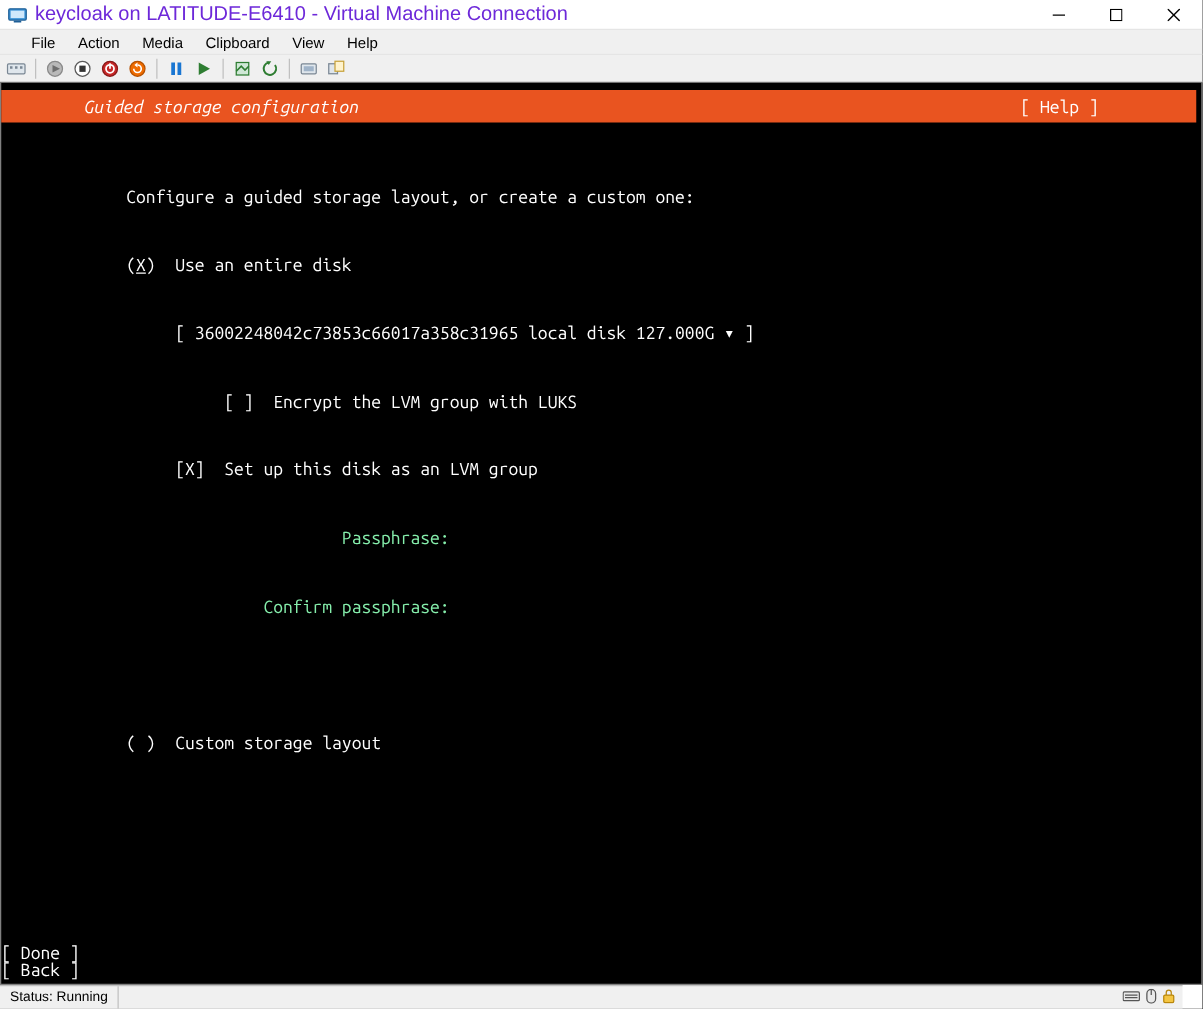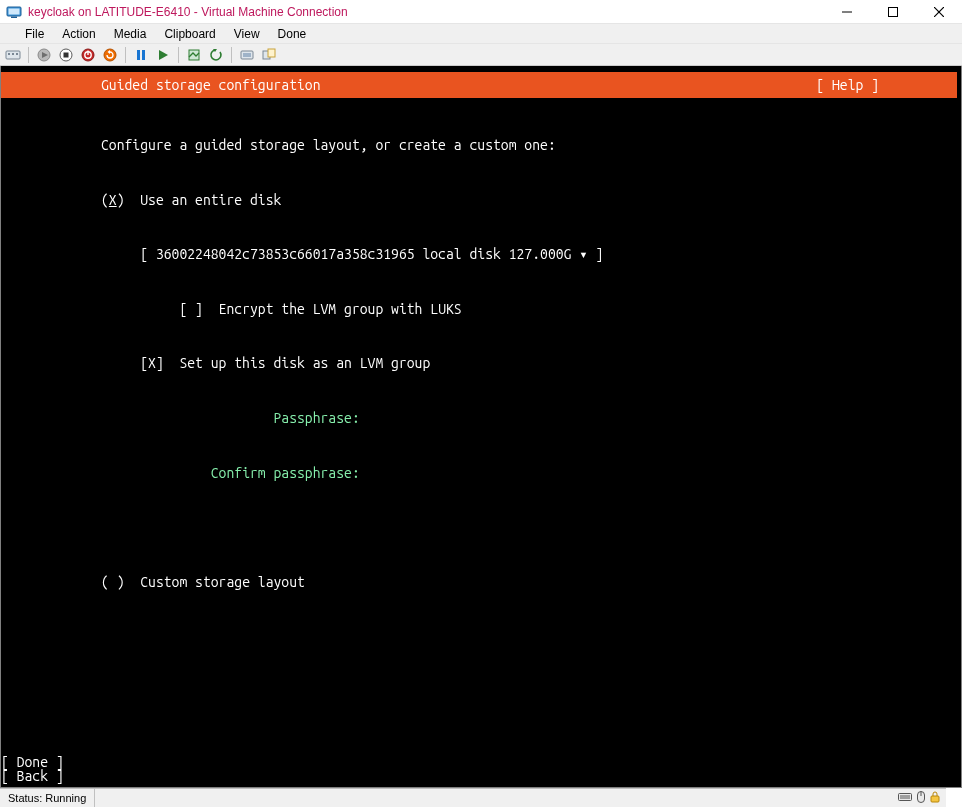--- a/index.html
+++ b/index.html
@@ -20,22 +20,22 @@
     align-items: center;
     padding: 0 0 0 6px;
     border-bottom: 1px solid #e5e5e5;
   }
   .titlebar .app-icon {
     width: 16px; height: 16px;
     margin-right: 6px;
     display: flex; align-items: center; justify-content: center;
   }
   .titlebar .title-text {
-    font-size: 12px;
-    color: #be185d;
+    font-size: 16px;
+    color: #6d28d9;
     flex: 1;
   }
   .win-controls {
     display: flex;
     height: 100%;
   }
   .win-btn {
     width: 46px;
     height: 24px;
     display: flex;
@@ -103,25 +103,25 @@
     color: #ffffff;
   }
   .hdr {
     background: #e95420;
     color: #ffffff;
     height: 26px;
     display: flex;
     align-items: center;
     padding: 0 10px;
   }
-  .hdr-title { flex: 0 0 auto; margin-left: 90px;}
+  .hdr-title { flex: 0 0 auto; margin-left: 56px; font-style: italic;}
   .hdr-spacer { flex: 1; }
   .hdr-help { margin-right: 68px; }
   .tbody {
-    padding: 12px 0 0 100px;
+    padding: 24px 0 0 100px;
     white-space: pre;
     text-align: center;
   }
   .row { height: 26.6px; display:flex; align-items:flex-start;}
   .underline { text-decoration: underline; }
   .dim { color: #86efac; }
   .bottom-actions {
     position: absolute;
     bottom: 4px;
     left: 0; right:0;
@@ -184,21 +184,21 @@
     </div>
   </div>
 </div>
 
 <div class="menubar">
   <span class="menu-item">File</span>
   <span class="menu-item">Action</span>
   <span class="menu-item">Media</span>
   <span class="menu-item">Clipboard</span>
   <span class="menu-item">View</span>
-  <span class="menu-item">Done</span>
+  <span class="menu-item">Help</span>
 </div>
 
 <div class="toolbar">
   <span class="tb-btn">
     <svg width="16" height="16">
         <rect x="1" y="4" width="14" height="8" rx="1" fill="#dfe6ec" stroke="#7a8794"></rect>
         <rect x="3" y="6" width="2" height="2" fill="#7a8794"></rect>
         <rect x="7" y="6" width="2" height="2" fill="#7a8794"></rect>
         <rect x="11" y="6" width="2" height="2" fill="#7a8794"></rect>
       </svg>

